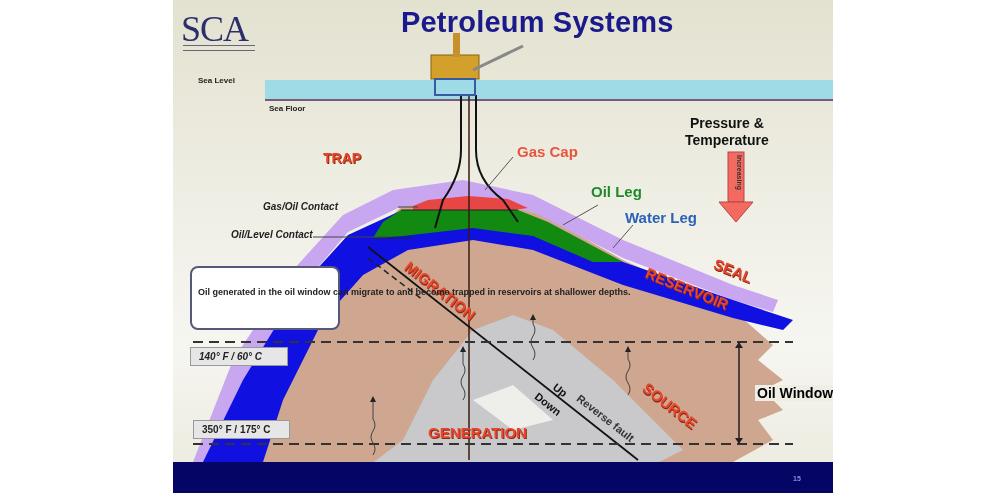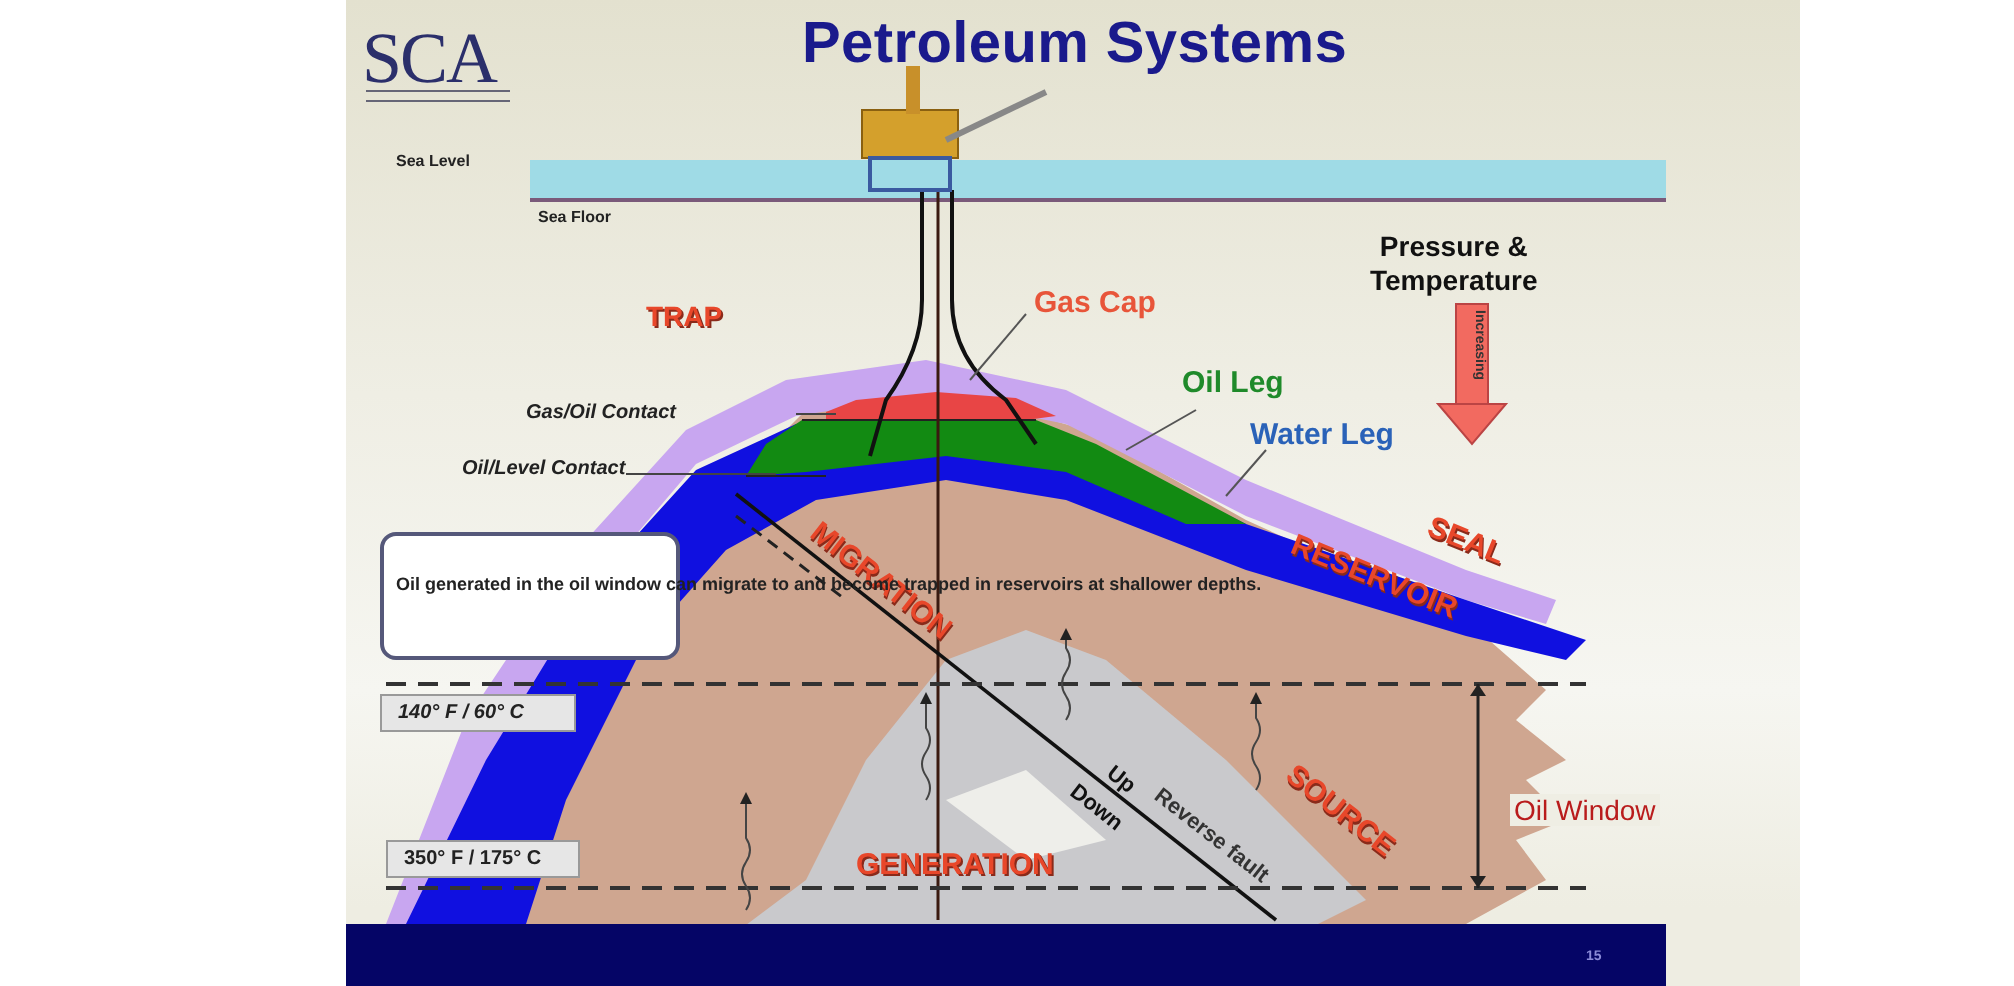--- a/index.html
+++ b/index.html
@@ -1,17 +1,17 @@
 <!DOCTYPE html>
 <html><head>
 <meta charset="utf-8">
 <style>
   html,body{margin:0;padding:0;}
   body{width:1007px;height:493px;background:#ffffff;position:relative;overflow:hidden;font-family:"Liberation Sans",sans-serif;}
-  .slide{position:absolute;left:173px;top:0;width:727px;height:493px;background:linear-gradient(180deg,#e3e1cf 0%,#efeee4 40%,#f6f6f1 70%,#eeede2 92%);overflow:hidden;}
+  .slide{position:absolute;left:173px;top:0;width:660px;height:493px;background:linear-gradient(180deg,#e3e1cf 0%,#efeee4 40%,#f6f6f1 70%,#eeede2 92%);overflow:hidden;}
   svg{position:absolute;left:0;top:0;}
   .lbl{position:absolute;white-space:nowrap;}
   .title{left:228px;top:6px;font-size:29px;font-weight:bold;color:#1a1a8c;letter-spacing:0.2px;}
   .logo{left:8px;top:8px;font-family:"Liberation Serif",serif;font-size:36px;color:#2b2f6b;letter-spacing:-1px;}
   .logo-sub{left:10px;top:45px;width:72px;height:4px;border-top:1px solid #667;border-bottom:1px solid #667;}
   .small{font-size:8px;font-weight:bold;color:#222;}
   .contact{font-size:10px;font-weight:bold;font-style:italic;color:#222;}
   .red-big{font-weight:bold;color:#e8472a;text-shadow:1px 1px 0 #8a2a1a;}
   .pt{left:512px;top:115px;font-size:14px;font-weight:bold;color:#111;text-align:center;line-height:17px;}
   .callout{left:17px;top:266px;width:150px;height:64px;border:2px solid #55587a;border-radius:8px;background:#fff;font-size:9px;font-weight:bold;color:#222;padding:19px 6px;box-sizing:border-box;line-height:11.5px;}
@@ -105,21 +105,21 @@
     <div>Temperature</div>
   </div>
   <div class="lbl" style="left:556px;top:155px;font-size:7px;font-weight:bold;color:#333;transform-origin:left top;transform:translate(14px,0) rotate(90deg);">Increasing</div>
 
   <div class="lbl red-big" style="left:540px;top:262px;font-size:15px;transform:rotate(22deg);">SEAL</div>
   <div class="lbl red-big" style="left:470px;top:280px;font-size:15px;transform:rotate(22deg);">RESERVOIR</div>
   <div class="lbl red-big" style="left:225px;top:282px;font-size:15px;transform:rotate(38deg);">MIGRATION</div>
   <div class="lbl red-big" style="left:240px;top:424px;font-size:15px;margin-left:15px;">GENERATION</div>
   <div class="lbl red-big" style="left:465px;top:397px;font-size:15px;transform:rotate(38deg);">SOURCE</div>
 
-  <div class="lbl" style="left:582px;top:385px;font-size:14px;font-weight:normal;color:#b91c1c;background:#efeee4;padding:0 2px;margin-top:12px;">Oil Window</div>
+  <div class="lbl" style="left:582px;top:385px;font-size:14px;font-weight:bold;color:#000000;background:#efeee4;padding:0 2px;">Oil Window</div>
 
   <div class="lbl" style="left:380px;top:384px;font-size:11px;font-weight:bold;color:#111;transform:rotate(38deg);">Up</div>
   <div class="lbl" style="left:360px;top:398px;font-size:11px;font-weight:bold;color:#111;transform:rotate(38deg);">Down</div>
   <div class="lbl" style="left:398px;top:412px;font-size:11px;font-weight:bold;color:#333;transform:rotate(38deg);">Reverse fault</div>
 
   <div class="lbl callout">Oil generated in the oil window can migrate to and become trapped in reservoirs at shallower depths.</div>
 
   <div class="lbl tempbox" style="left:17px;top:347px;width:98px;font-style:italic;">140° F / 60° C</div>
   <div class="lbl tempbox" style="left:20px;top:420px;width:97px;">350° F / 175° C</div>
 

